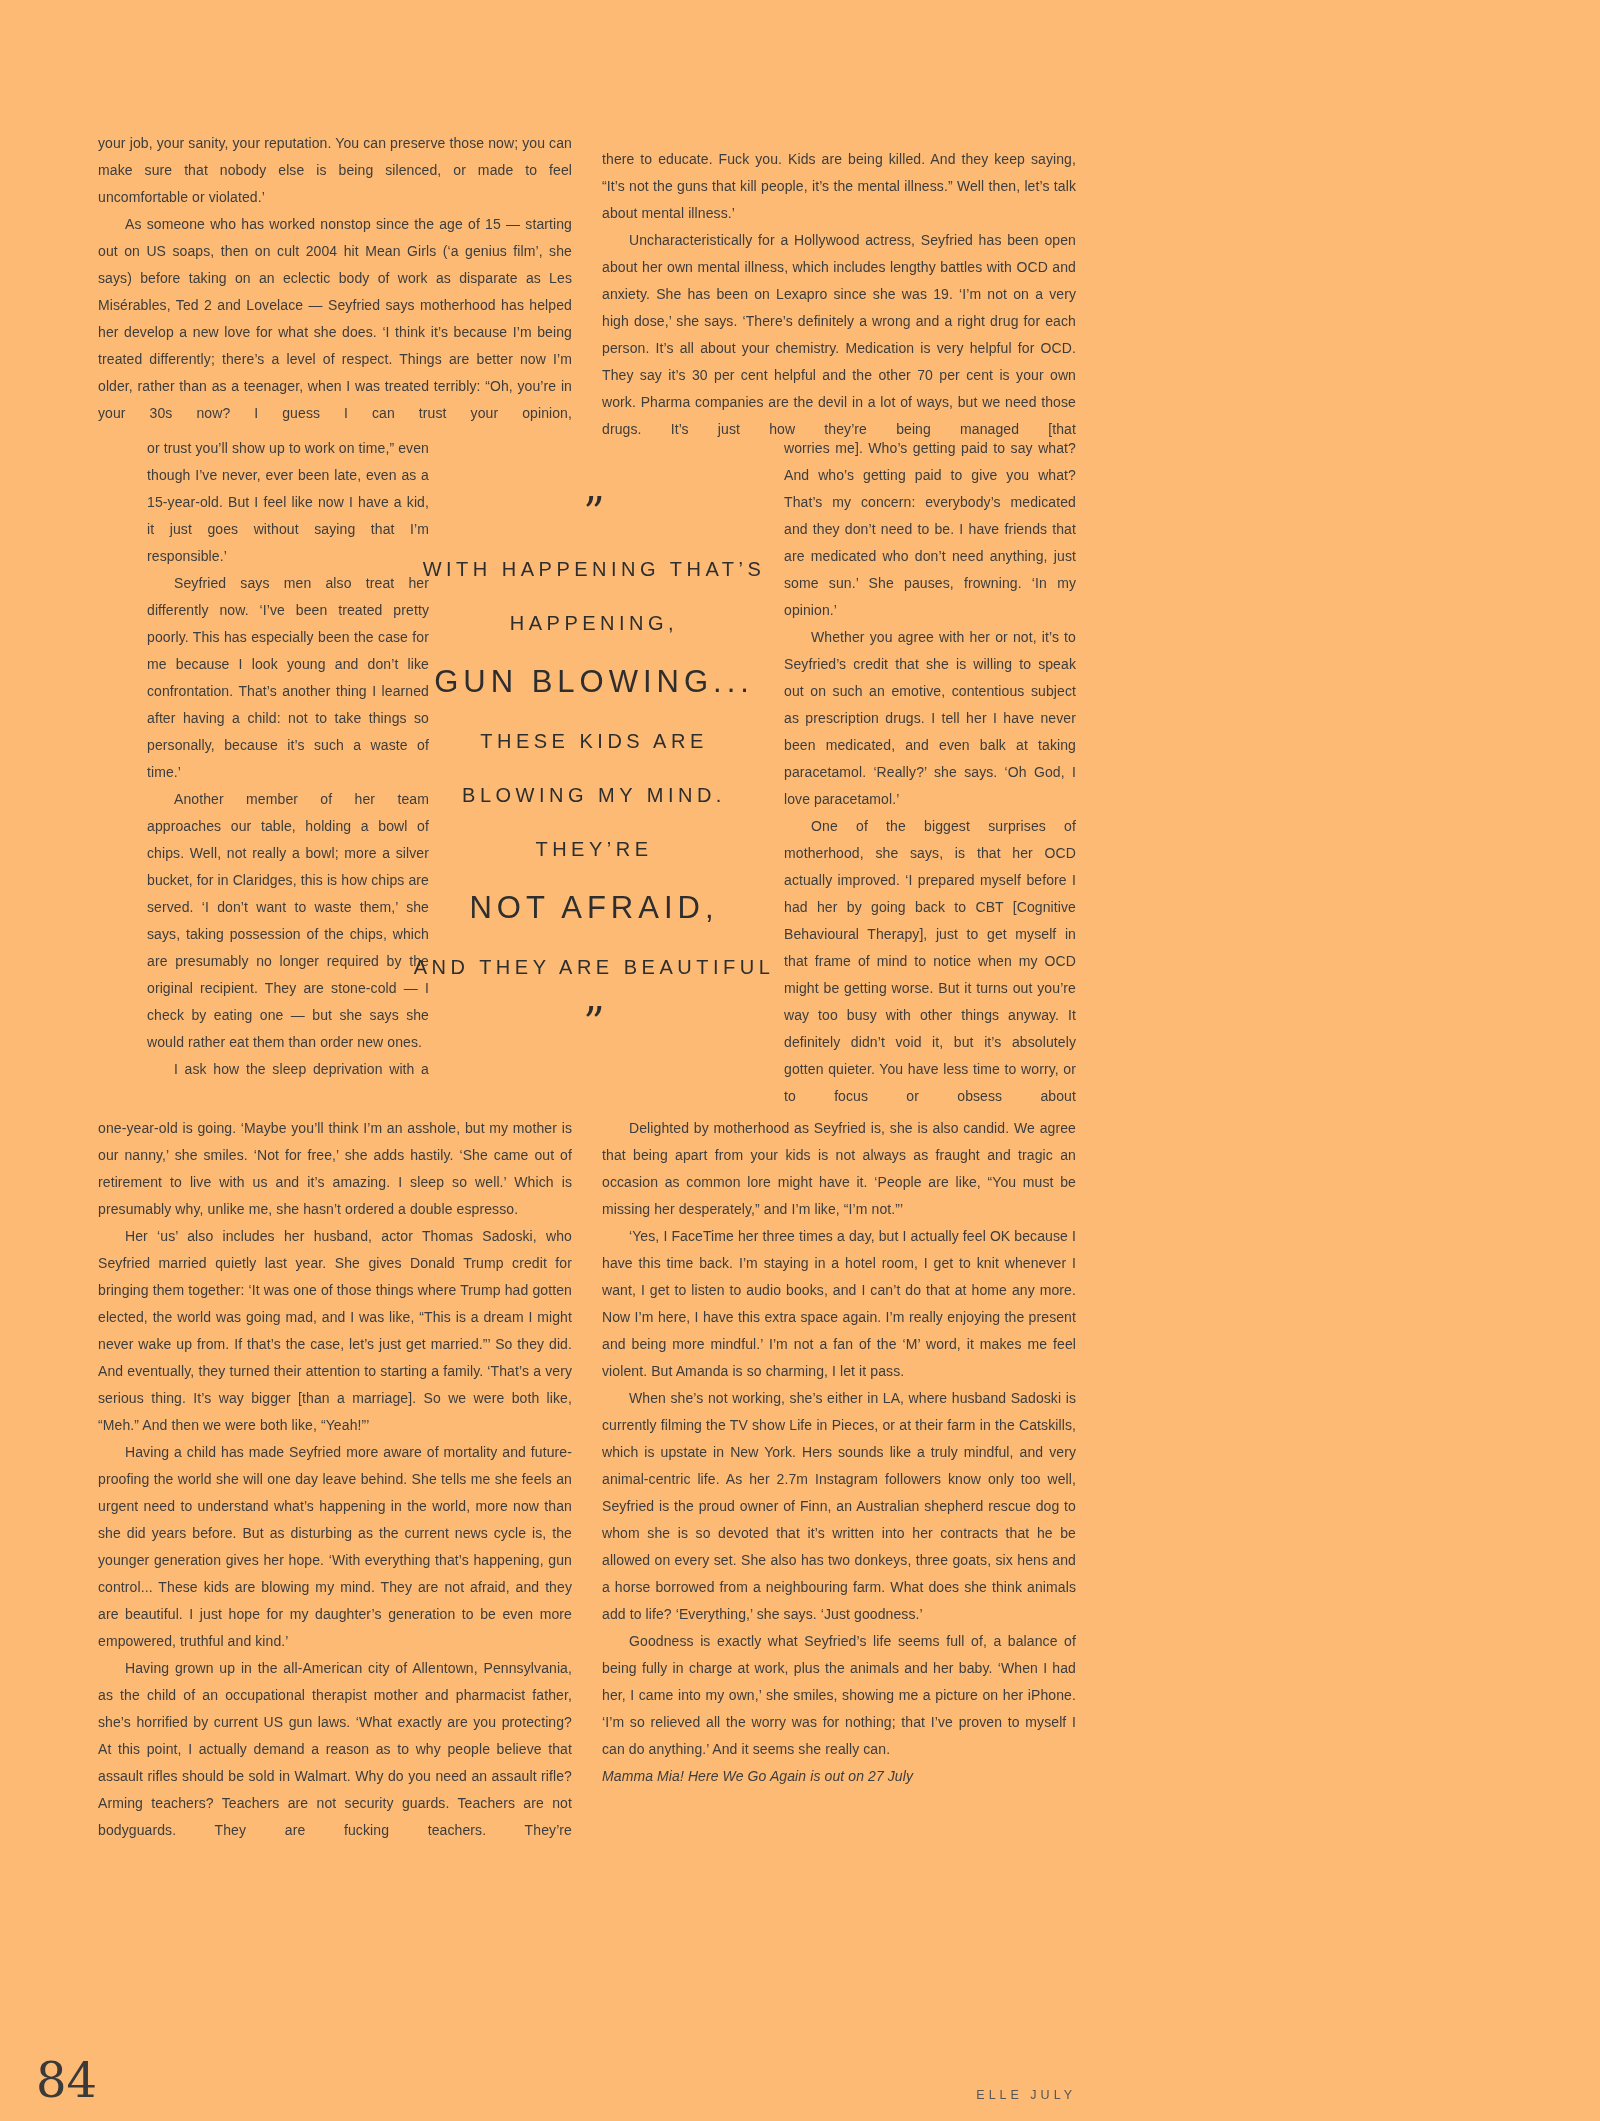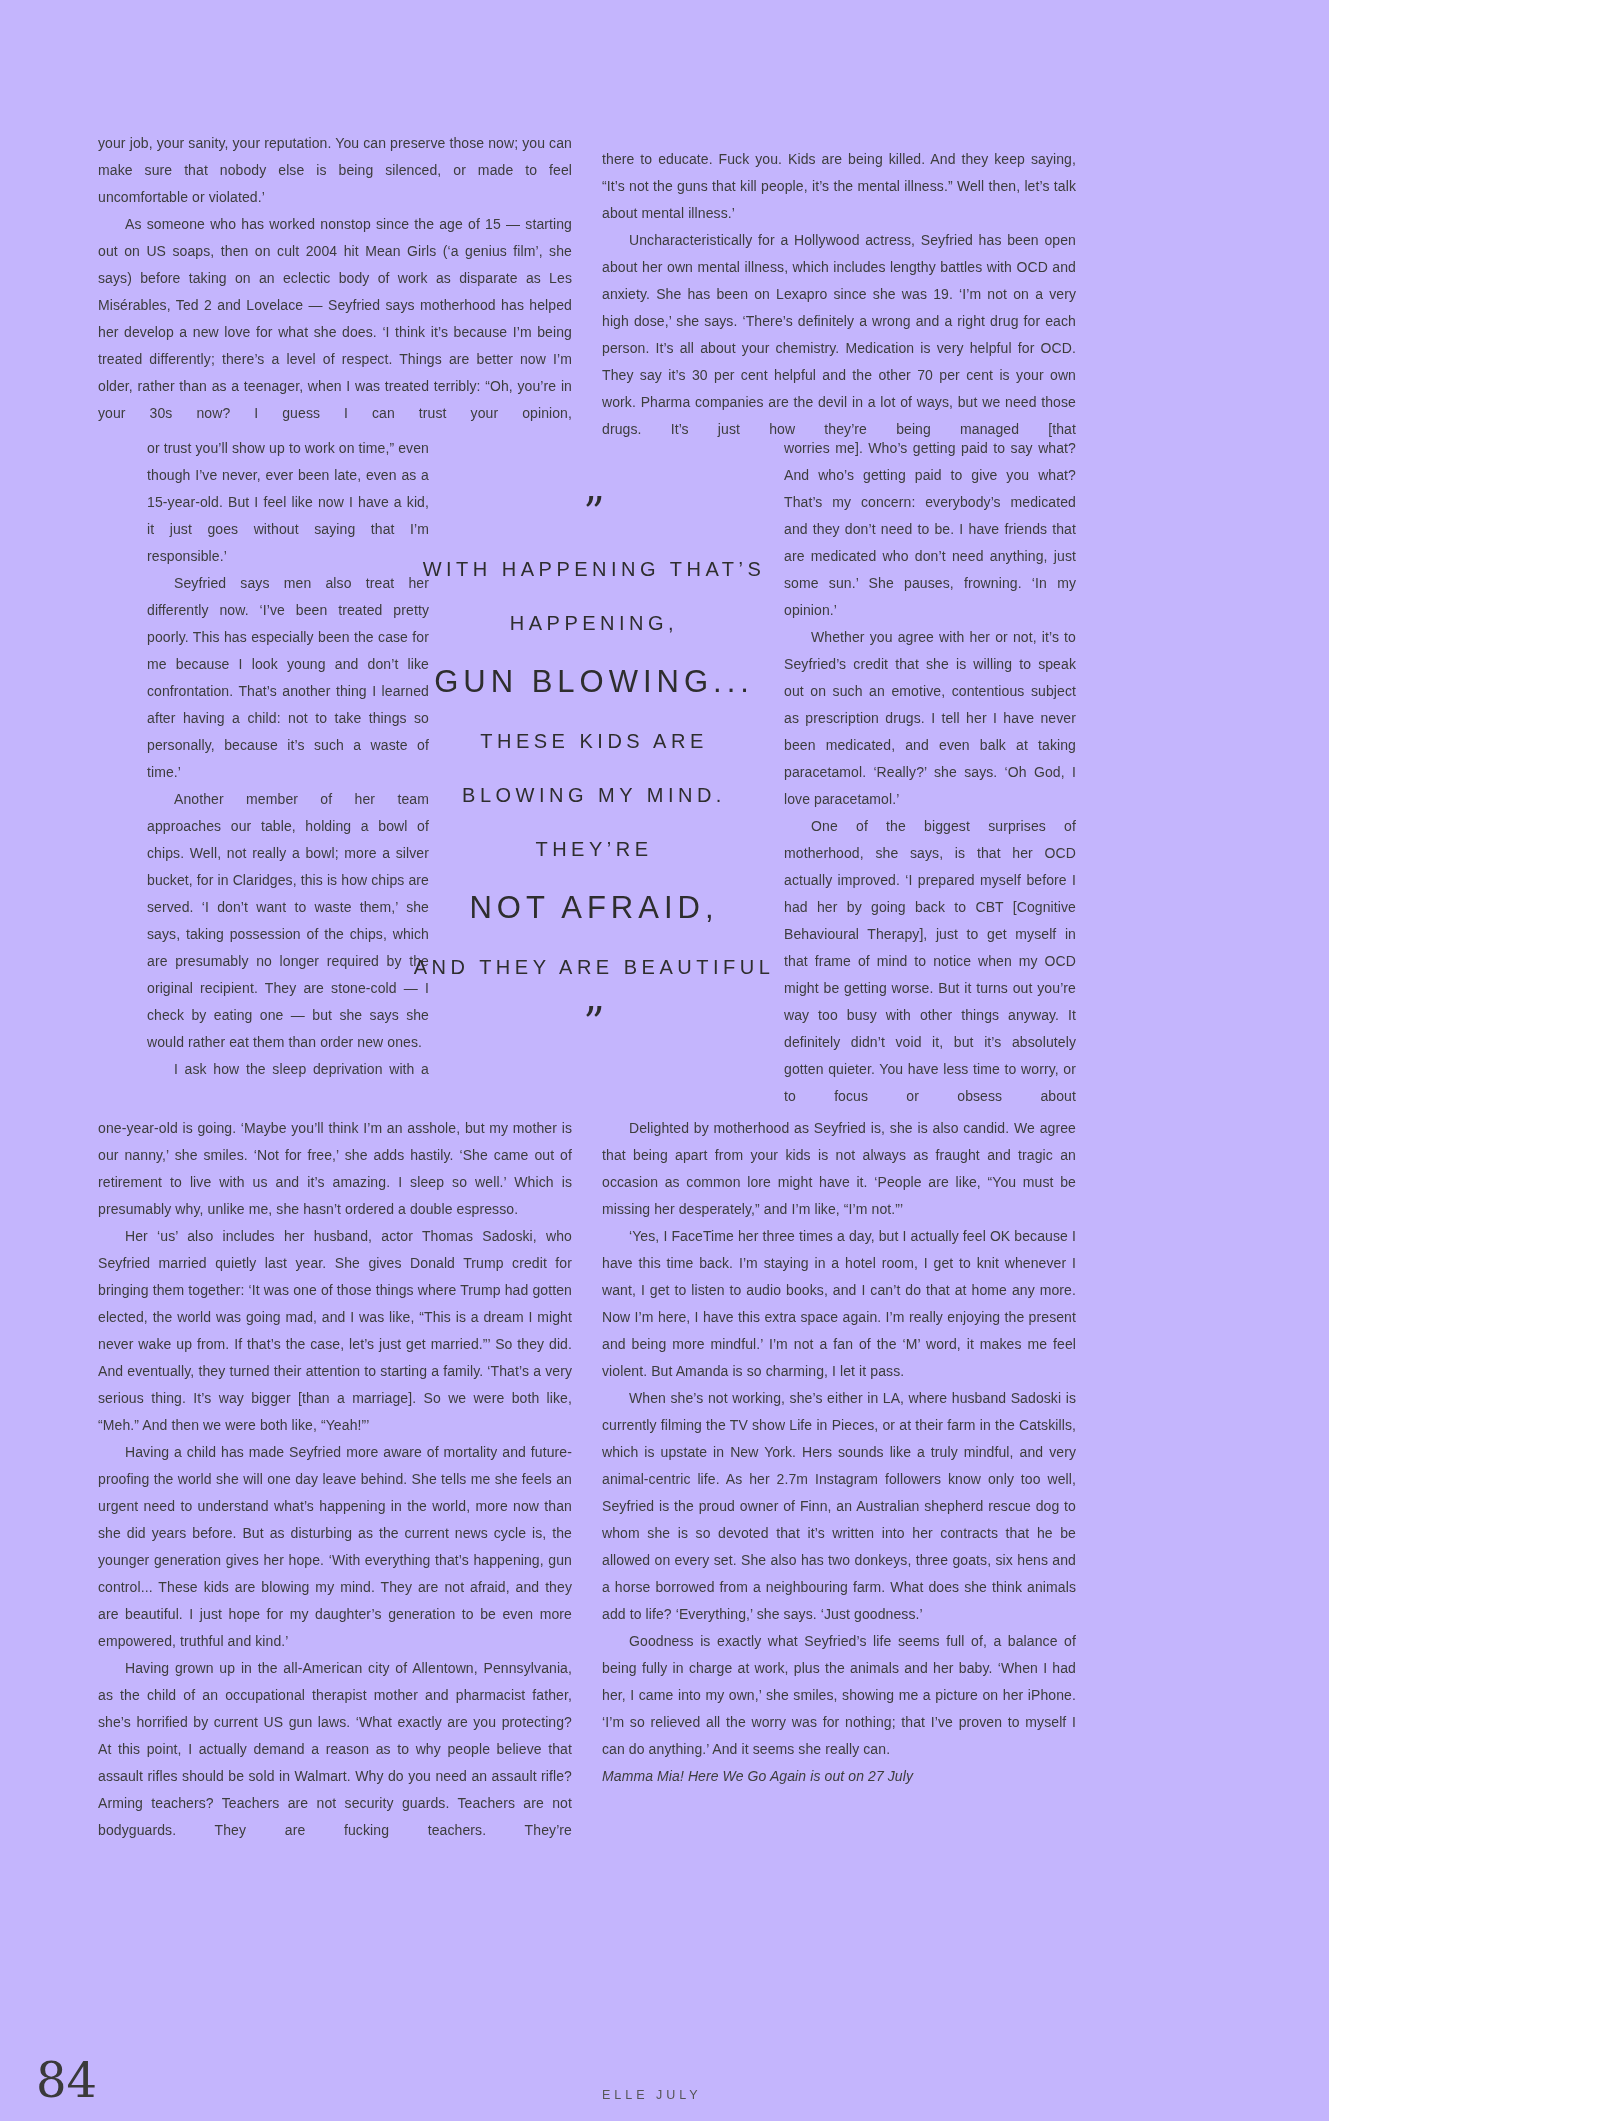--- a/index.html
+++ b/index.html
@@ -1,20 +1,20 @@
 <!DOCTYPE html>
 <html lang="en"><head>
 <meta charset="utf-8">
 <title>Magazine Page</title>
 <style>
   html,body{margin:0;padding:0;background:#ffffff;}
   .page{
     position:relative;
-    width:1329px;height:2121px;
-    background:#c4b5fd;
+    width:1600px;height:2121px;
+    background:#fdba74;
     font-family:"Liberation Sans",sans-serif;
     color:#3d3d3d;
     overflow:hidden;
     text-decoration:underline;
   }
   .col{
     position:absolute;
     text-align:justify;
     font-size:14px;
     line-height:27px;
@@ -57,20 +57,21 @@
     letter-spacing:5px;
   }
 
   #page-number{
     position:absolute;left:36px;top:2052px;
     font-family:"DejaVu Serif",serif;
     font-size:48px;color:#3a3a3a;
   }
   #footer-right{
     position:absolute;left:602px;top:2088px;width:474px;
+    text-align:right;
     font-size:12.5px;letter-spacing:4px;
     color:#555555;
   }
 </style>
 </head>
 <body>
 
 <div class="page">
 
   <div id="l-top" class="col">

